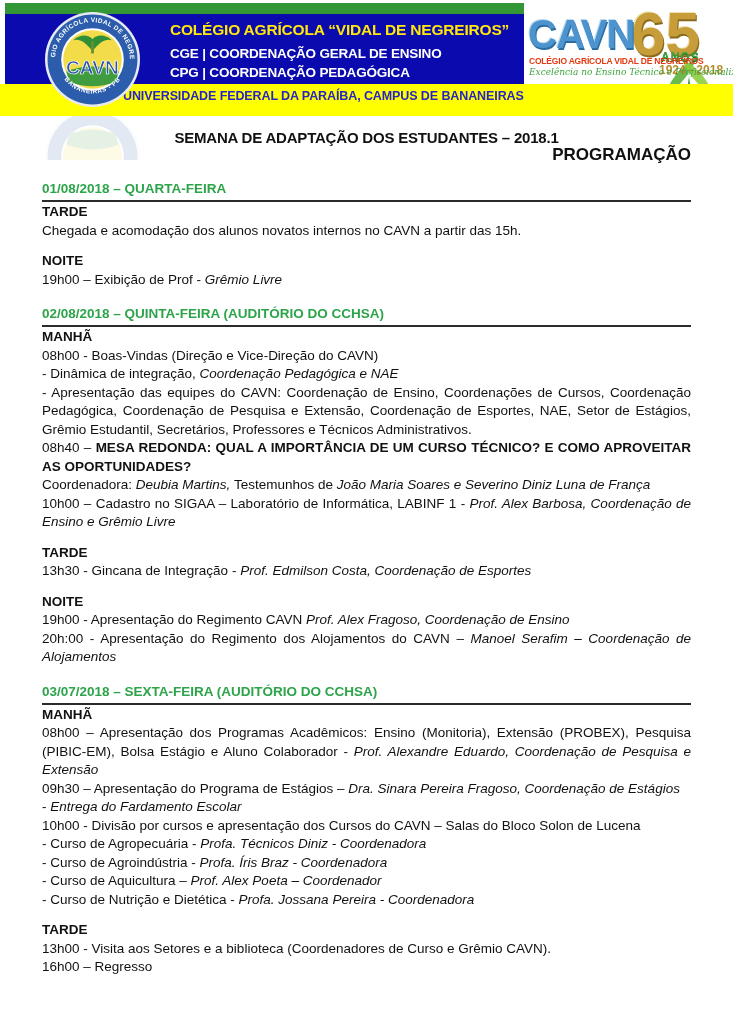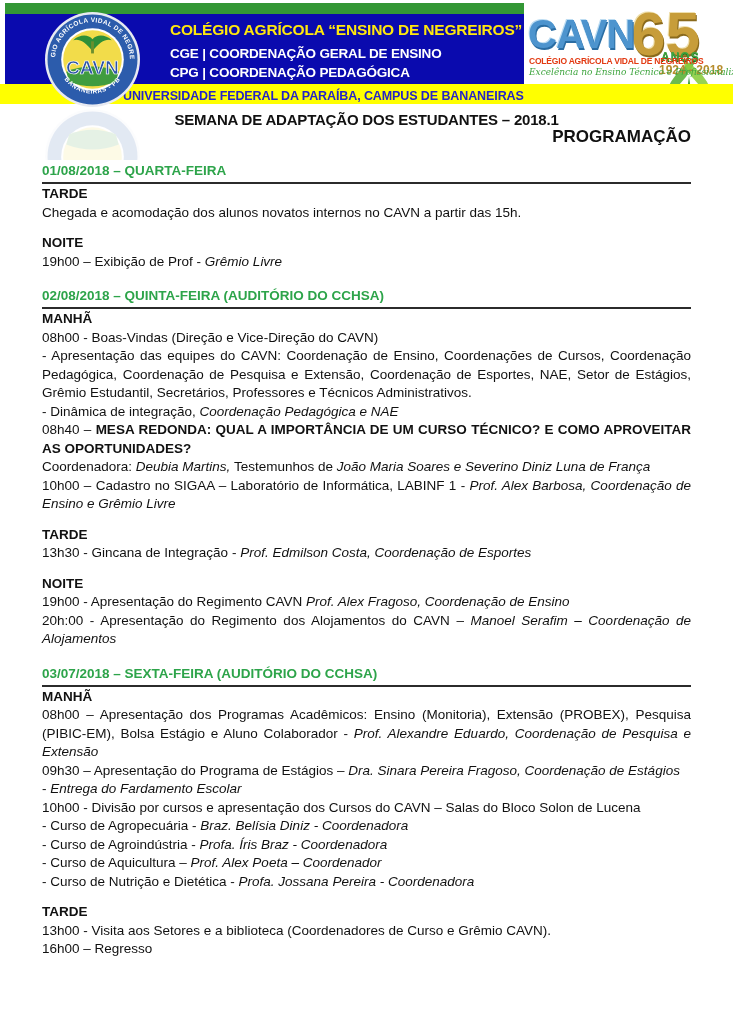--- a/index.html
+++ b/index.html
@@ -6,41 +6,41 @@
   .page{position:relative;width:733px;height:1023px;background:#fff;overflow:hidden;
         font-family:"Liberation Sans",sans-serif;color:#111;}
 
   
   .header{position:absolute;left:0;top:0;width:733px;height:108px;}
   .green-bar{position:absolute;left:5px;top:3px;width:519px;height:11px;background:#339735;border-bottom:1px solid #1d6b22;z-index:1;}
   .blue-banner{position:absolute;left:5px;top:14px;width:519px;height:70px;background:#0a0aae;z-index:1;}
   .banner-text{position:absolute;left:170px;top:20px;z-index:2;}
   .banner-title{color:#ffe70d;font-weight:bold;font-size:15.5px;line-height:20px;margin-bottom:4px;letter-spacing:-0.2px;}
   .banner-sub{color:#ffffff;font-weight:bold;font-size:13.5px;line-height:19px;letter-spacing:-0.2px;}
-  .yellow-bar{position:absolute;left:0;top:84px;width:733px;height:20px;background:#ffff00;z-index:2;}
+  .yellow-bar{position:absolute;left:0;top:84px;width:733px;height:32px;background:#ffff00;z-index:2;}
   .yellow-text{position:absolute;left:123px;top:0;line-height:24px;color:#2424c8;font-weight:bold;font-size:12.5px;letter-spacing:-0.1px;}
   .seal{position:absolute;left:44px;top:11px;width:97px;height:97px;z-index:3;}
   .seal-reflection{position:absolute;left:44px;top:108px;width:97px;height:52px;overflow:hidden;opacity:0.13;z-index:0;}
   .seal-reflection svg{transform:scaleY(-1);}
 
   .anniv{position:absolute;left:528px;top:6px;width:203px;height:96px;z-index:1;}
   .anniv-cavn{position:absolute;left:0;top:8px;font-size:40px;font-weight:bold;line-height:1;
               color:#4d94ce;text-shadow:1px 2px 0 #2a6da3, -1px -1px 0 #bcdcf2;letter-spacing:-1px;}
   .anniv-94{position:absolute;left:103px;top:-3px;font-size:62px;font-weight:bold;line-height:1;
             color:#c79d3a;text-shadow:1px 2px 0 #8a6a1d,-1px -1px 0 #efe0ae;}
   .anniv-anos{position:absolute;left:133px;top:44px;font-size:12px;font-weight:bold;color:#3fa53f;letter-spacing:1px;text-shadow:0 1px 0 #1d6b22;}
   .anniv-years{position:absolute;left:131px;top:57px;font-size:12px;font-weight:bold;color:#b78d2e;}
   .anniv-school{position:absolute;left:1px;top:50px;font-size:8.5px;font-weight:bold;color:#e23a12;letter-spacing:-0.2px;white-space:nowrap;}
   .anniv-slogan{position:absolute;left:1px;top:61px;font-size:9px;font-style:italic;color:#3fa53f;
                 font-family:"DejaVu Serif",serif;white-space:nowrap;}
   .anniv-leaves{position:absolute;left:125px;top:50px;}
 
   
   .content{position:absolute;left:42px;top:108px;width:649px;}
-  .doc-title{margin-top:4px;text-align:center;font-weight:bold;font-size:15px;line-height:16px;letter-spacing:-0.2px;}
+  .doc-title{margin-top:22px;text-align:center;font-weight:bold;font-size:15px;line-height:16px;letter-spacing:-0.2px;}
   .doc-subtitle{text-align:right;font-weight:bold;font-size:17px;line-height:18px;}
   .schedule{font-size:13.5px;line-height:18.5px;}
   .day{margin-top:16px;}
   .day-heading{color:#2da44a;font-weight:bold;font-size:13.5px;line-height:18px;
                padding-bottom:2px;border-bottom:2px solid #2b2b2b;}
   .period-label{font-weight:bold;margin-top:12px;}
   .period-label.first{margin-top:1px;}
   .item{text-align:justify;}
   .seg-i{font-style:italic;}
   .seg-b{font-weight:bold;}
@@ -48,21 +48,21 @@
 </head>
 <body>
 
 <div class="page">
 
   <div class="header">
     <div class="green-bar"></div>
 
     <div class="blue-banner"></div>
     <div class="banner-text">
-      <div class="banner-title">COLÉGIO AGRÍCOLA “ENSINO DE NEGREIROS”</div>
+      <div class="banner-title">COLÉGIO AGRÍCOLA “VIDAL DE NEGREIROS”</div>
       <div class="banner-sub">CGE | COORDENAÇÃO GERAL DE ENSINO</div>
       <div class="banner-sub">CPG | COORDENAÇÃO PEDAGÓGICA</div>
     </div>
 
     <div class="seal">
       <svg width="97" height="97" viewBox="0 0 96 96">
         <circle cx="48" cy="48" r="47" fill="#e8eaf2"></circle>
         <circle cx="48" cy="48" r="44.5" fill="#2c5cac"></circle>
         <circle cx="48" cy="48" r="31" fill="#ffffff"></circle>
         <circle cx="48" cy="48" r="29" fill="#f2dc4a"></circle>
@@ -121,39 +121,39 @@
           <div class="day-heading">01/08/2018 – QUARTA-FEIRA</div>
           <div class="period-label first">TARDE</div>
           <div class="item"><span class="seg-n">Chegada e acomodação dos alunos novatos internos no CAVN a partir das 15h.</span></div>
           <div class="period-label">NOITE</div>
           <div class="item"><span class="seg-n">19h00 – Exibição de Prof - </span><span class="seg-i">Grêmio Livre</span></div>
         </div>
         <div class="day">
           <div class="day-heading">02/08/2018 – QUINTA-FEIRA (AUDITÓRIO DO CCHSA)</div>
           <div class="period-label first">MANHÃ</div>
           <div class="item"><span class="seg-n">08h00 - Boas-Vindas (Direção e Vice-Direção do CAVN)</span></div>
+          <div class="item"><span class="seg-n">- Dinâmica de integração, </span><span class="seg-i">Coordenação Pedagógica e NAE</span></div>
           <div class="item"><span class="seg-n">- Apresentação das equipes do CAVN: Coordenação de Ensino, Coordenações de Cursos, Coordenação Pedagógica, Coordenação de Pesquisa e Extensão, Coordenação de Esportes, NAE, Setor de Estágios, Grêmio Estudantil, Secretários, Professores e Técnicos Administrativos.</span></div>
-          <div class="item"><span class="seg-n">- Dinâmica de integração, </span><span class="seg-i">Coordenação Pedagógica e NAE</span></div>
           <div class="item"><span class="seg-n">08h40 – </span><span class="seg-b">MESA REDONDA: QUAL A IMPORTÂNCIA DE UM CURSO TÉCNICO? E COMO APROVEITAR AS OPORTUNIDADES?</span></div>
           <div class="item"><span class="seg-n">Coordenadora: </span><span class="seg-i">Deubia Martins,</span><span class="seg-n"> Testemunhos de </span><span class="seg-i">João Maria Soares e Severino Diniz Luna de França</span></div>
           <div class="item"><span class="seg-n">10h00 – Cadastro no SIGAA – Laboratório de Informática, LABINF 1 - </span><span class="seg-i">Prof. Alex Barbosa, Coordenação de Ensino e Grêmio Livre</span></div>
           <div class="period-label">TARDE</div>
           <div class="item"><span class="seg-n">13h30 - Gincana de Integração - </span><span class="seg-i">Prof. Edmilson Costa, Coordenação de Esportes</span></div>
           <div class="period-label">NOITE</div>
           <div class="item"><span class="seg-n">19h00 - Apresentação do Regimento CAVN </span><span class="seg-i">Prof. Alex Fragoso, Coordenação de Ensino</span></div>
           <div class="item"><span class="seg-n">20h:00 - Apresentação do Regimento dos Alojamentos do CAVN – </span><span class="seg-i">Manoel Serafim – Coordenação de Alojamentos</span></div>
         </div>
         <div class="day">
           <div class="day-heading">03/07/2018 – SEXTA-FEIRA (AUDITÓRIO DO CCHSA)</div>
           <div class="period-label first">MANHÃ</div>
           <div class="item"><span class="seg-n">08h00 – Apresentação dos Programas Acadêmicos: Ensino (Monitoria), Extensão (PROBEX), Pesquisa (PIBIC-EM), Bolsa Estágio e Aluno Colaborador - </span><span class="seg-i">Prof. Alexandre Eduardo, Coordenação de Pesquisa e Extensão</span></div>
           <div class="item"><span class="seg-n">09h30 – Apresentação do Programa de Estágios – </span><span class="seg-i">Dra. Sinara Pereira Fragoso, Coordenação de Estágios</span></div>
           <div class="item"><span class="seg-n">- </span><span class="seg-i">Entrega do Fardamento Escolar</span></div>
           <div class="item"><span class="seg-n">10h00 - Divisão por cursos e apresentação dos Cursos do CAVN – Salas do Bloco Solon de Lucena</span></div>
-          <div class="item"><span class="seg-n">- Curso de Agropecuária - </span><span class="seg-i">Braz. Belísia Diniz - Coordenadora</span></div>
+          <div class="item"><span class="seg-n">- Curso de Agropecuária - </span><span class="seg-i">Profa. Técnicos Diniz - Coordenadora</span></div>
           <div class="item"><span class="seg-n">- Curso de Agroindústria - </span><span class="seg-i">Profa. Íris Braz - Coordenadora</span></div>
           <div class="item"><span class="seg-n">- Curso de Aquicultura – </span><span class="seg-i">Prof. Alex Poeta – Coordenador</span></div>
           <div class="item"><span class="seg-n">- Curso de Nutrição e Dietética - </span><span class="seg-i">Profa. Jossana Pereira - Coordenadora</span></div>
           <div class="period-label">TARDE</div>
           <div class="item"><span class="seg-n">13h00 - Visita aos Setores e a biblioteca (Coordenadores de Curso e Grêmio CAVN).</span></div>
           <div class="item"><span class="seg-n">16h00 – Regresso</span></div>
         </div>
       </div>
   </div>
 

